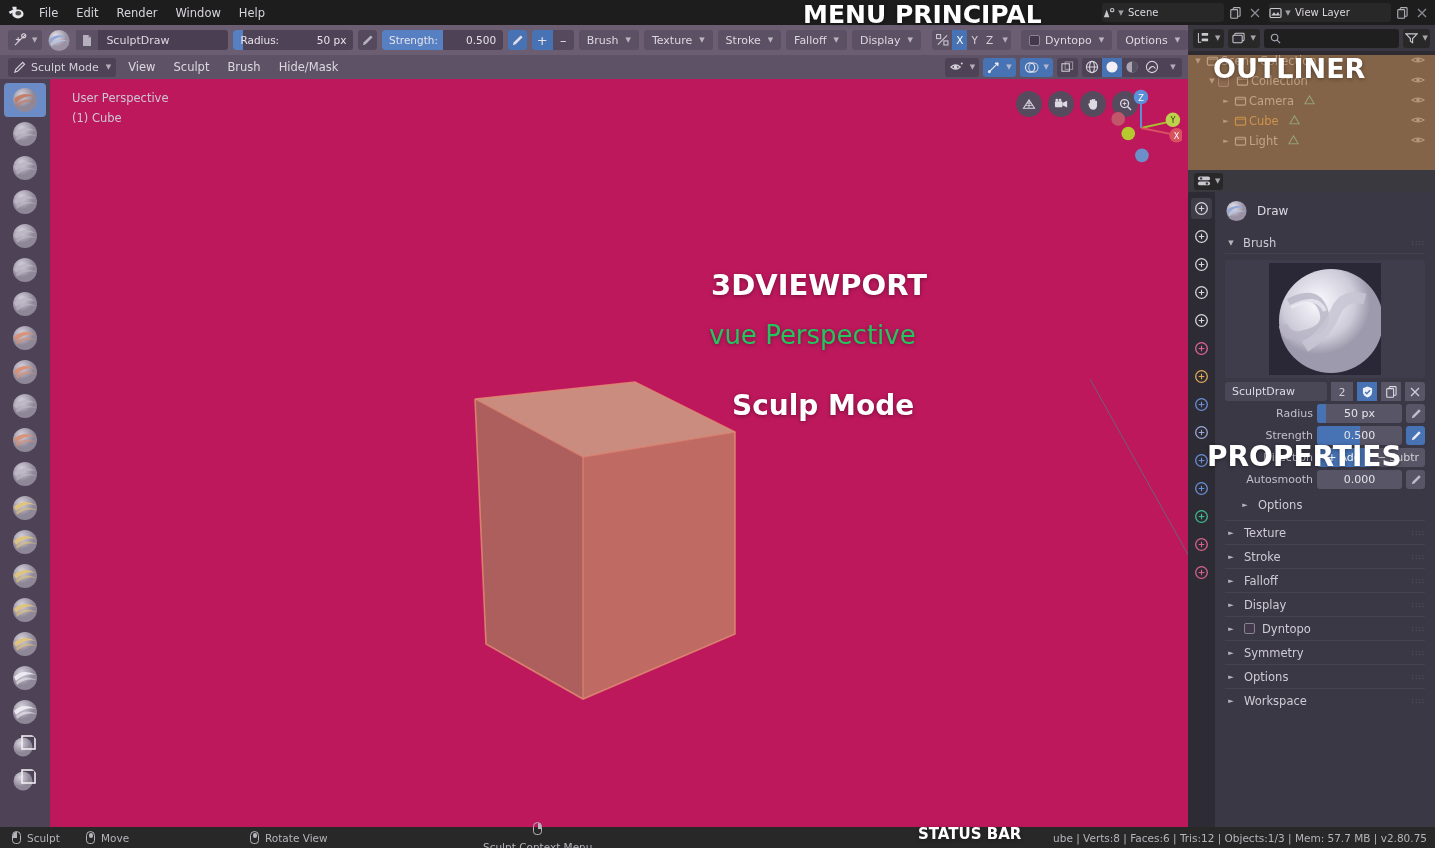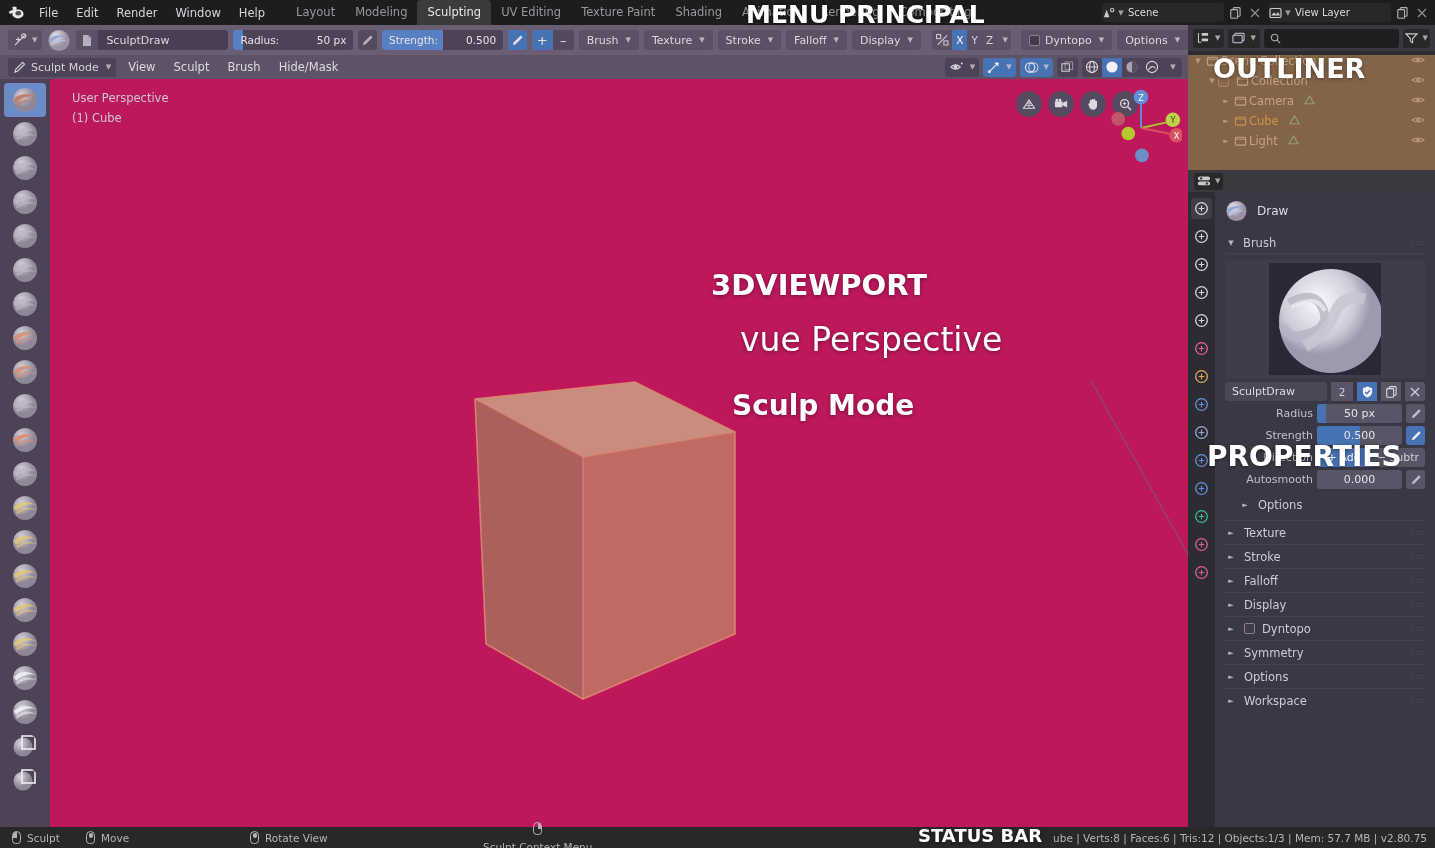--- a/index.html
+++ b/index.html
@@ -183,31 +183,20 @@
           <path d="M1 9 L11 4 L13 7 L3 12 Z" fill="#e8e6ea"></path>
           <path d="M6 2 L12 2 L12 5 L7 6 Z" fill="#e8e6ea"></path>
         </svg>
     </div>
     <div id="menus" style="display:flex">
         <div class="menu-item">File</div>
         <div class="menu-item">Edit</div>
         <div class="menu-item">Render</div>
         <div class="menu-item">Window</div>
         <div class="menu-item">Help</div>
-      </div>
-    <div class="wstabs" id="wstabs">
-        <div class="wstab">Layout</div>
-        <div class="wstab">Modeling</div>
-        <div class="wstab active">Sculpting</div>
-        <div class="wstab">UV Editing</div>
-        <div class="wstab">Texture Paint</div>
-        <div class="wstab">Shading</div>
-        <div class="wstab">Animation</div>
-        <div class="wstab">Rendering</div>
-        <div class="wstab">Compositing</div>
       </div>
 
     <div class="topbar-right">
       <div class="idblock">
         <div class="idicon">
           <svg width="13" height="12" viewBox="0 0 14 13">
               <path d="M2 11 L5 3 L8 11 Z" fill="#cbc7cf"></path>
               <circle cx="11" cy="3.4" r="1.8" fill="none" stroke="#cbc7cf" stroke-width="1.2"></circle>
             </svg>
           <span class="caret">▼</span>
@@ -1171,22 +1160,22 @@
           <span class="mouse r">
             <i></i>
           </span>
           <span>Sculpt Context Menu</span>
         </div>
       </div>
     <div class="sb-right">ube | Verts:8 | Faces:6 | Tris:12 | Objects:1/3 | Mem: 57.7 MB | v2.80.75</div>
   </div>
 
   <div id="annotations">
-      <div class="big-ovl" style="left: 746px; top: 0px; font-size: 25px;">MENU PRINCIPAL</div>
+      <div class="big-ovl" style="left: 803px; top: 0px; font-size: 25px;">MENU PRINCIPAL</div>
       <div class="big-ovl" style="left: 1213px; top: 53px; font-size: 27px;">OUTLINER</div>
       <div class="big-ovl" style="left: 711px; top: 268px; font-size: 29px;">3DVIEWPORT</div>
-      <div class="big-ovl" style="left: 740px; top: 320px; font-size: 33px; font-weight: normal; color: #ffffff;">vue Perspective</div>
+      <div class="big-ovl" style="left: 709px; top: 320px; font-size: 26px; font-weight: normal; color: #22c55e;">vue Perspective</div>
       <div class="big-ovl" style="left: 732px; top: 389px; font-size: 28px;">Sculp Mode</div>
       <div class="big-ovl" style="left: 1207px; top: 440px; font-size: 28px;">PROPERTIES</div>
-      <div class="big-ovl" style="left: 918px; top: 825px; font-size: 18px;">STATUS BAR</div>
+      <div class="big-ovl" style="left: 918px; top: 825px; font-size: 15px;">STATUS BAR</div>
     </div>
 
 </div>
 
 </body></html>

